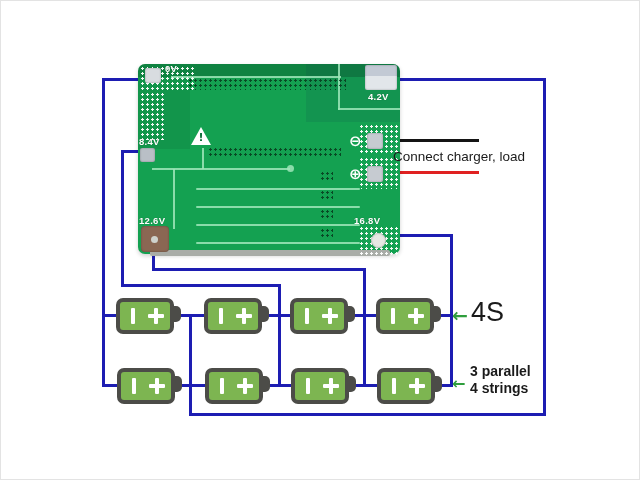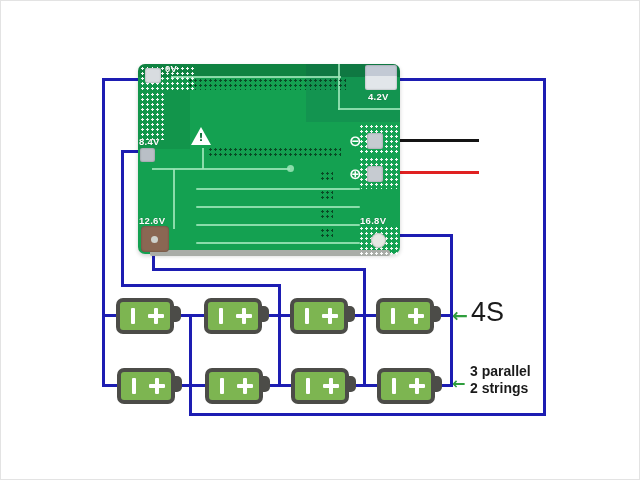--- a/index.html
+++ b/index.html
@@ -126,21 +126,21 @@
     <span class="sym" style="left:211px;top:70px;">⊖</span>
     <span class="sym" style="left:211px;top:103px;">⊕</span>
     <div class="tri" style="left:53px;top:63px;">
       <span>!</span>
     </div>
 
     <span class="pcb-label" style="left:27px;top:-1px;">0V</span>
     <span class="pcb-label" style="left:230px;top:27px;">4.2V</span>
     <span class="pcb-label" style="left:1px;top:72px;">8.4V</span>
     <span class="pcb-label" style="left:1px;top:151px;">12.6V</span>
-    <span class="pcb-label" style="left:222px;top:151px;">16.8V</span>
+    <span class="pcb-label" style="left:216px;top:151px;">16.8V</span>
   </div>
 
   <div class="battery" style="left:115px;top:297px;">
     <div class="tminus"></div>
     <div class="tplus"></div>
     <div class="nub"></div>
   </div>
   <div class="battery" style="left:203px;top:297px;">
     <div class="tminus"></div>
     <div class="tplus"></div>
@@ -171,21 +171,22 @@
     <div class="tminus"></div>
     <div class="tplus"></div>
     <div class="nub"></div>
   </div>
   <div class="battery" style="left:376px;top:367px;">
     <div class="tminus"></div>
     <div class="tplus"></div>
     <div class="nub"></div>
   </div>
 
+  <span class="note" style="left:392px;top:148px;font-size:13.5px;">Connect charger, load</span>
 
   <span class="arrow" style="left:451px;top:303px;font-size:19px;">←</span>
   <span class="note" style="left:470px;top:296px;font-size:27px;">4S</span>
 
   <span class="arrow" style="left:451px;top:373px;font-size:16px;">←</span>
   <span class="note" style="left:469px;top:362px;font-size:14px;font-weight:bold;">3 parallel</span>
-  <span class="note" style="left:469px;top:379px;font-size:14px;font-weight:bold;">2 strings</span>
+  <span class="note" style="left:469px;top:379px;font-size:14px;font-weight:bold;">4 strings</span>
 
 </div>
 
 </body></html>

